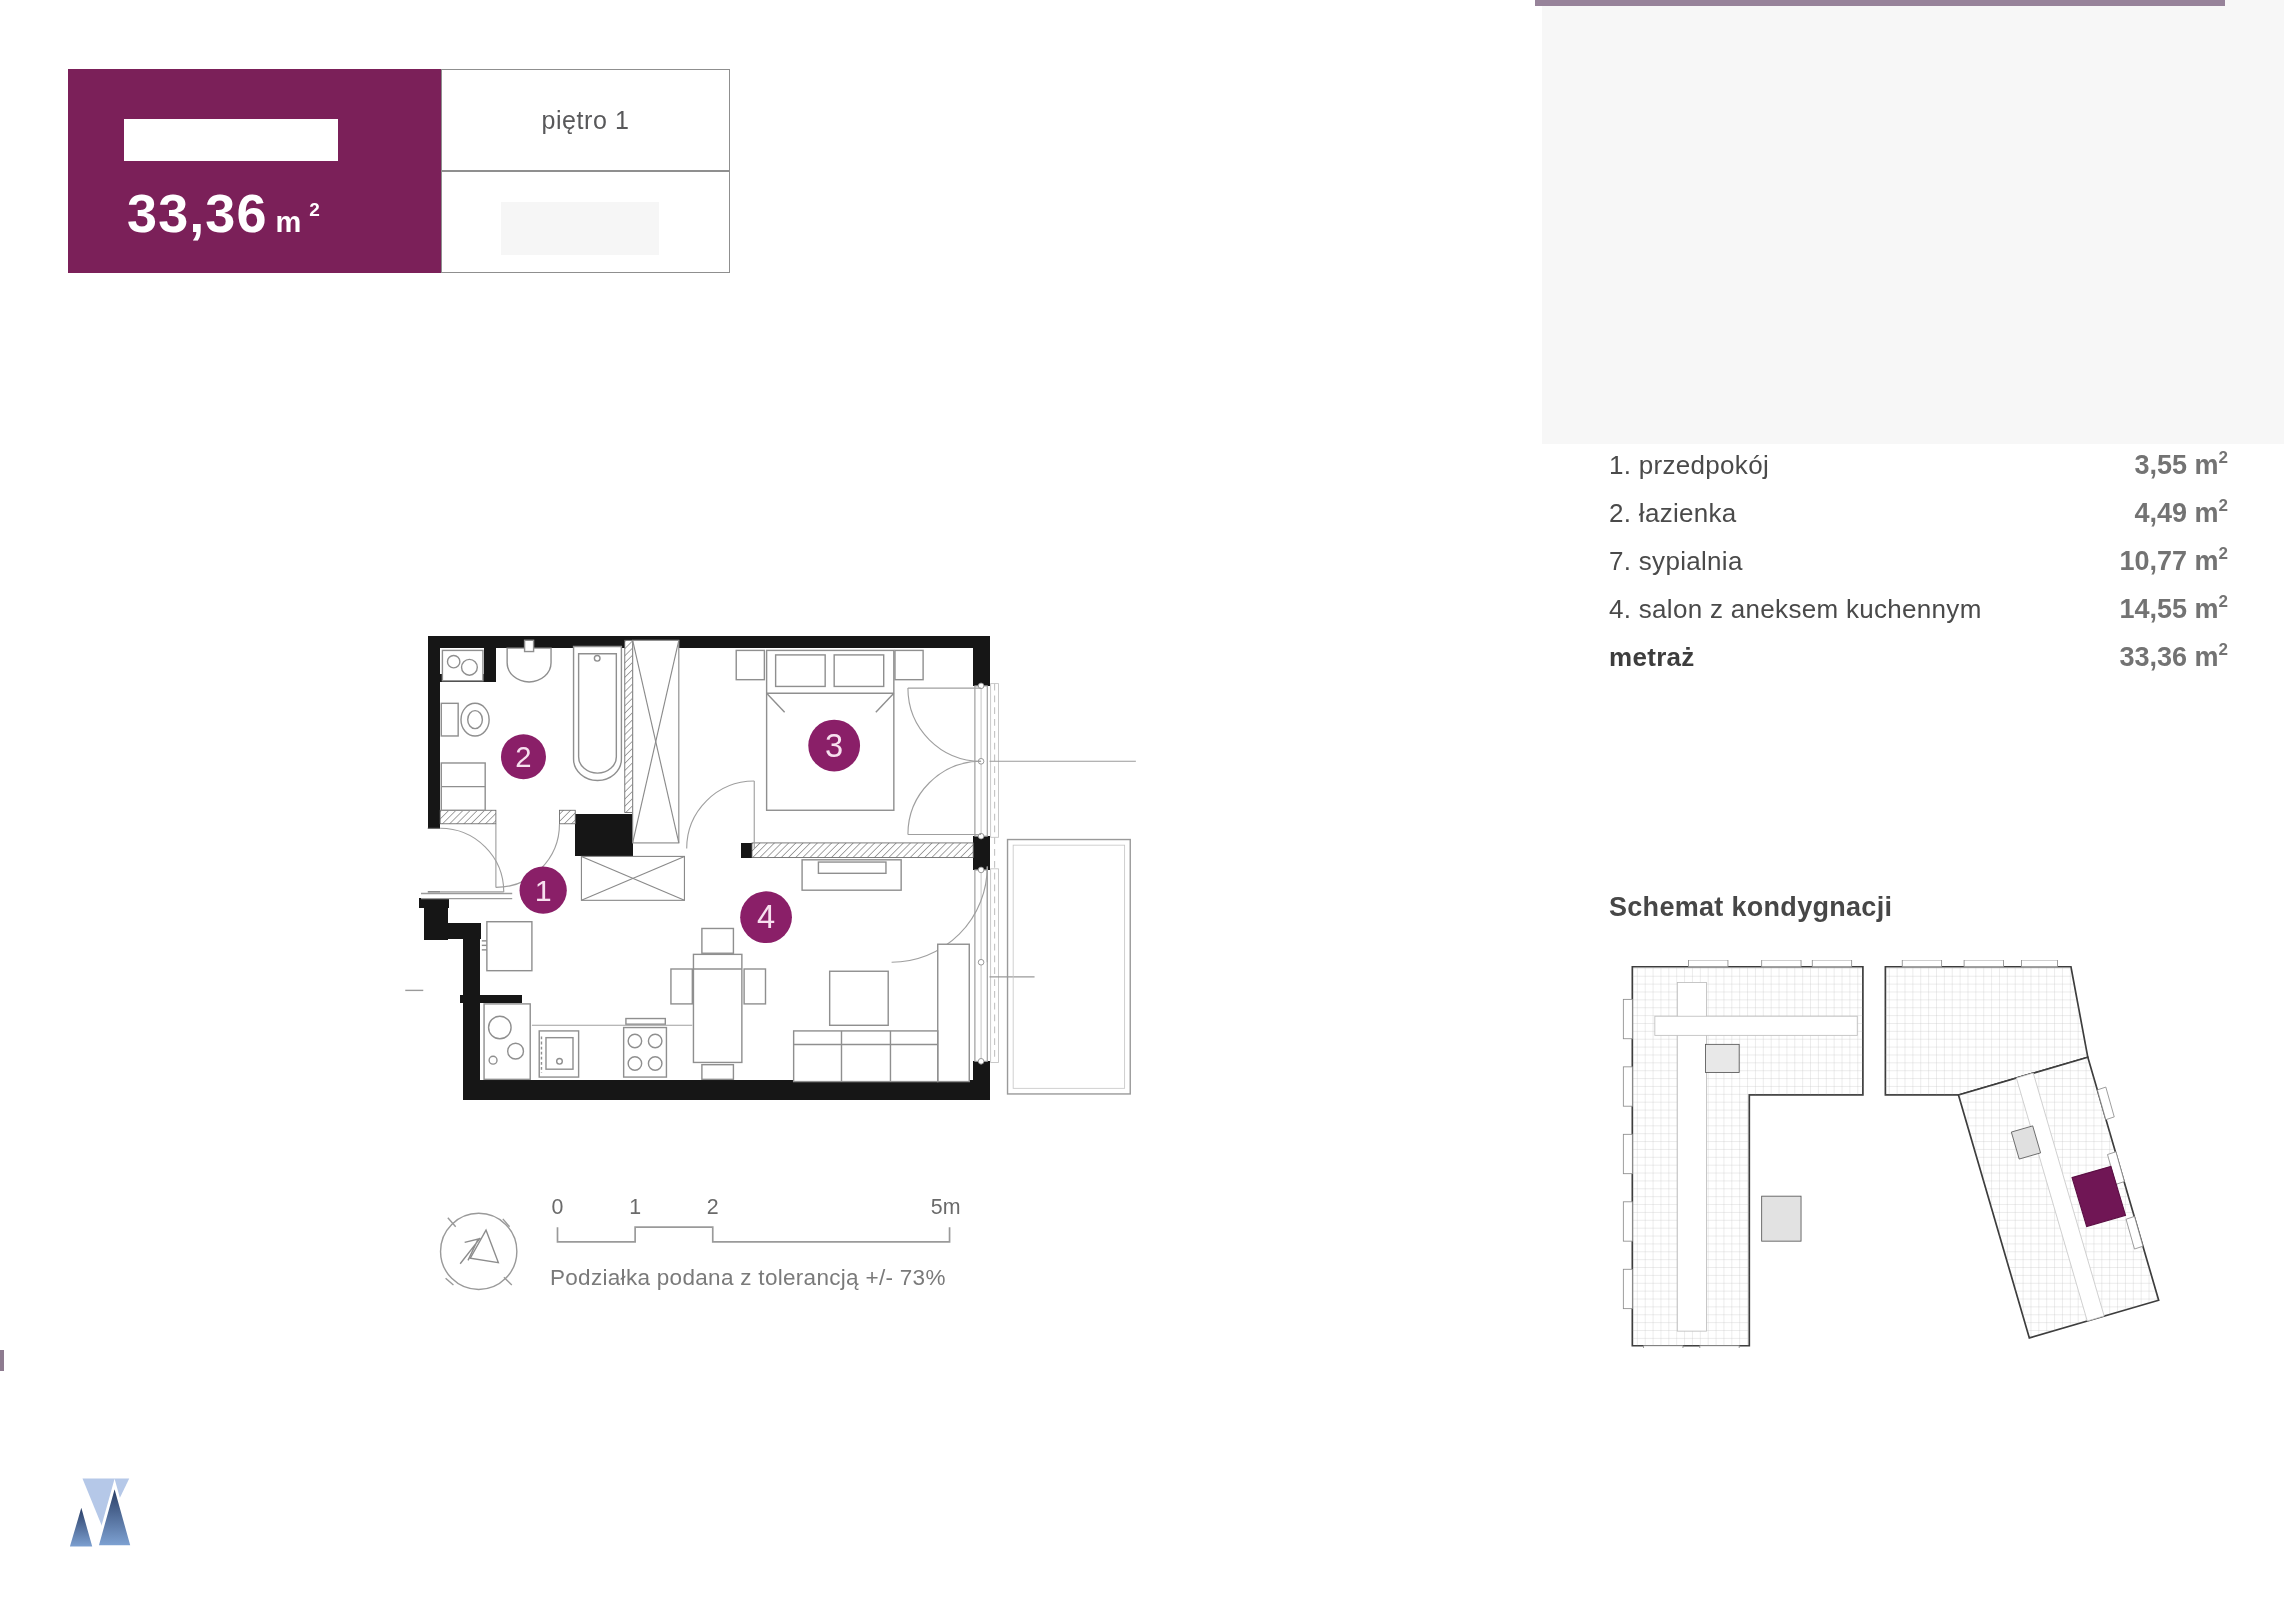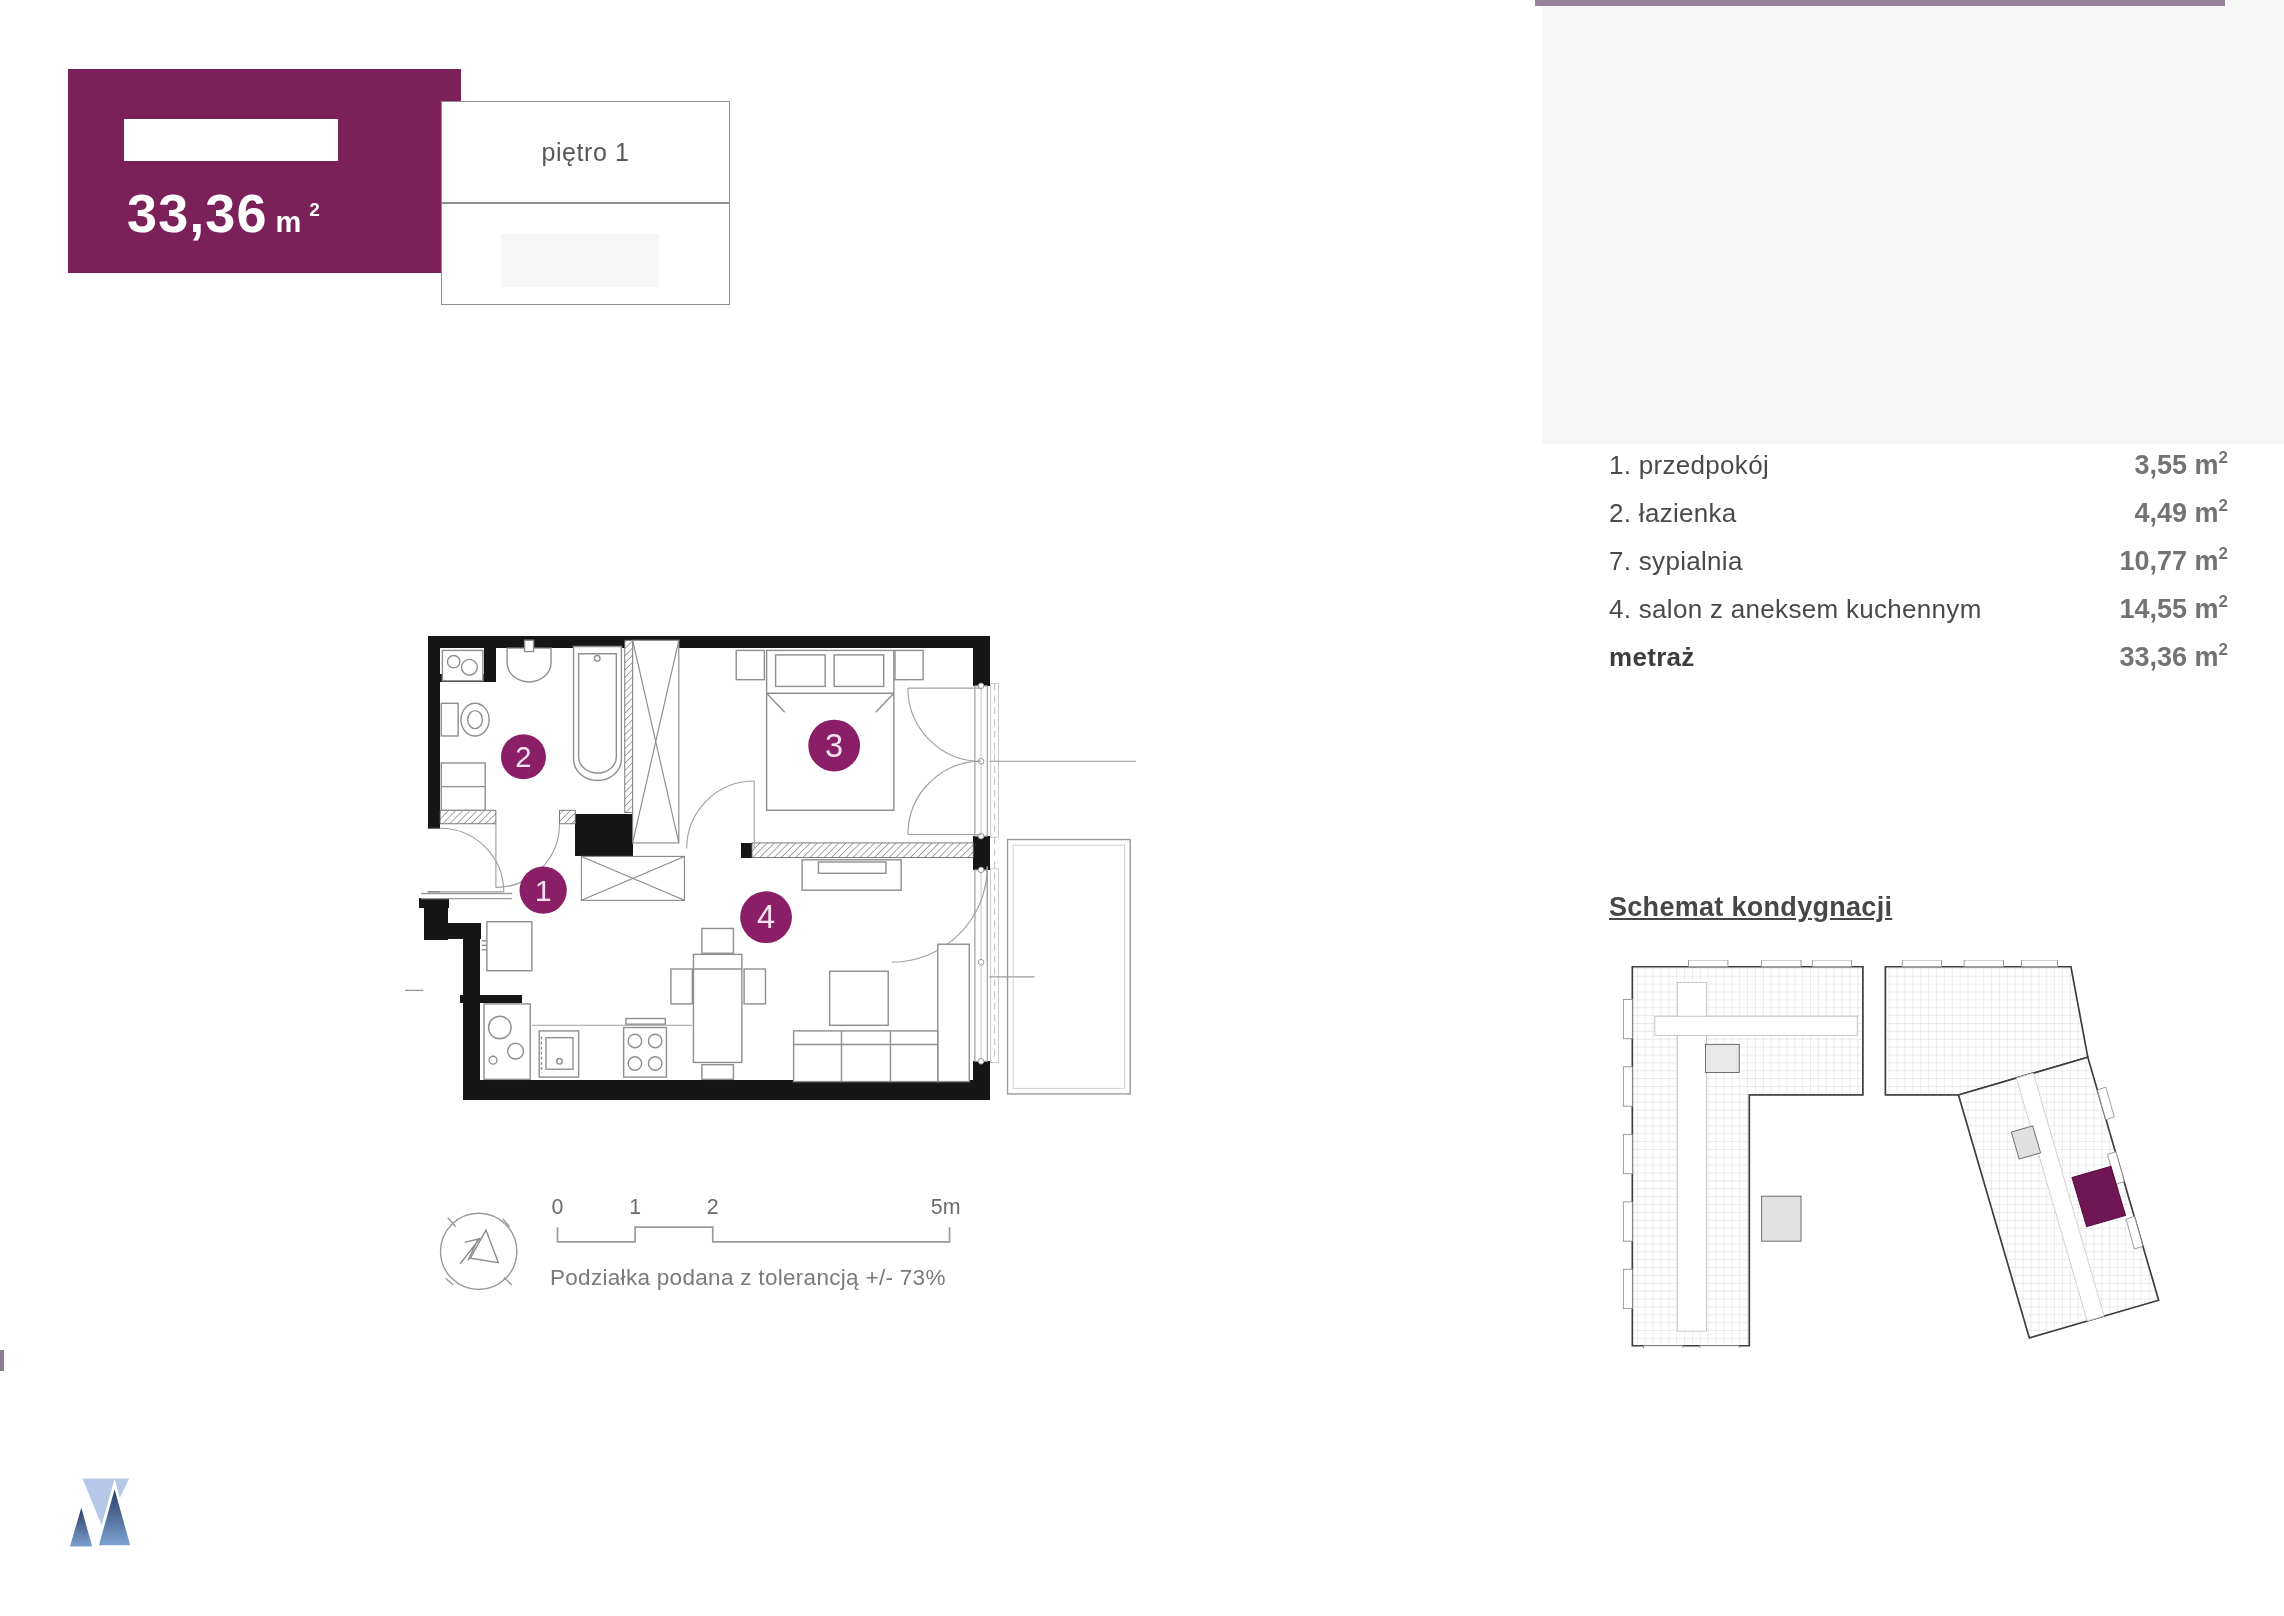--- a/index.html
+++ b/index.html
@@ -13,35 +13,35 @@
   .edge-mark{left:0;top:1350px;width:3.9px;height:21.4px;background:#8e7b90;}
 
   
   .area-card{left:68px;top:69px;width:373px;height:204px;background:#7b2059;padding-left:20px;}
   .redacted-name{left:56px;top:50px;width:214px;height:42px;background:#ffffff;}
   .area-line{left:59px;top:113px;color:#ffffff;white-space:nowrap;}
   .area-num{font-size:54px;font-weight:bold;letter-spacing:1.1px;}
   .area-unit{font-size:29px;font-weight:bold;margin-left:7.9px;}
   .area-sup{font-size:19px;font-weight:bold;vertical-align:15.8px;}
   .floor-box{left:441px;top:69px;width:289px;height:204px;background:#ffffff;
-             border:1.7px solid #8f8f8f;box-sizing:border-box;margin-top:32px;}
+             border:1.7px solid #8f8f8f;box-sizing:border-box;}
   .floor-divider{left:0;top:100px;width:100%;height:1.7px;background:#8f8f8f;}
   .floor-cell-top{left:0;top:0;width:100%;height:100px;display:flex;align-items:center;justify-content:center;
                   font-size:25px;color:#58585a;letter-spacing:0.6px;}
   .redacted-floor{left:59px;top:132px;width:158px;height:53px;background:#f6f6f6;}
 
   
   .room-list{left:1609px;top:441px;width:619px;}
   .room-row{display:flex;justify-content:space-between;align-items:center;height:48px;}
   .room-label{font-size:26px;color:#4a4a4a;letter-spacing:0.3px;}
   .room-value{font-size:27px;font-weight:bold;color:#737373;white-space:nowrap;}
   .room-value sup{font-size:17px;vertical-align:11.3px;font-weight:bold;}
   .total-row .room-label{font-weight:bold;color:#3d3d3d;}
 
-  .schemat-title{left:1609px;top:892px;font-size:27px;font-weight:bold;color:#474747;letter-spacing:0.3px;text-decoration:underline;}
+  .schemat-title{left:1609px;top:892px;font-size:27px;font-weight:bold;color:#474747;letter-spacing:0.3px;}
 
   .caption{left:550px;top:1265px;font-size:22.5px;color:#7a7a7a;letter-spacing:0.3px;}
 
   svg text{font-family:"Liberation Sans",sans-serif;}
   .tick-label{font-size:38px;fill:#6a6a6a;}
   .circle-num{fill:#f7e0ef;}
 </style>
 </head>
 <body>
 

